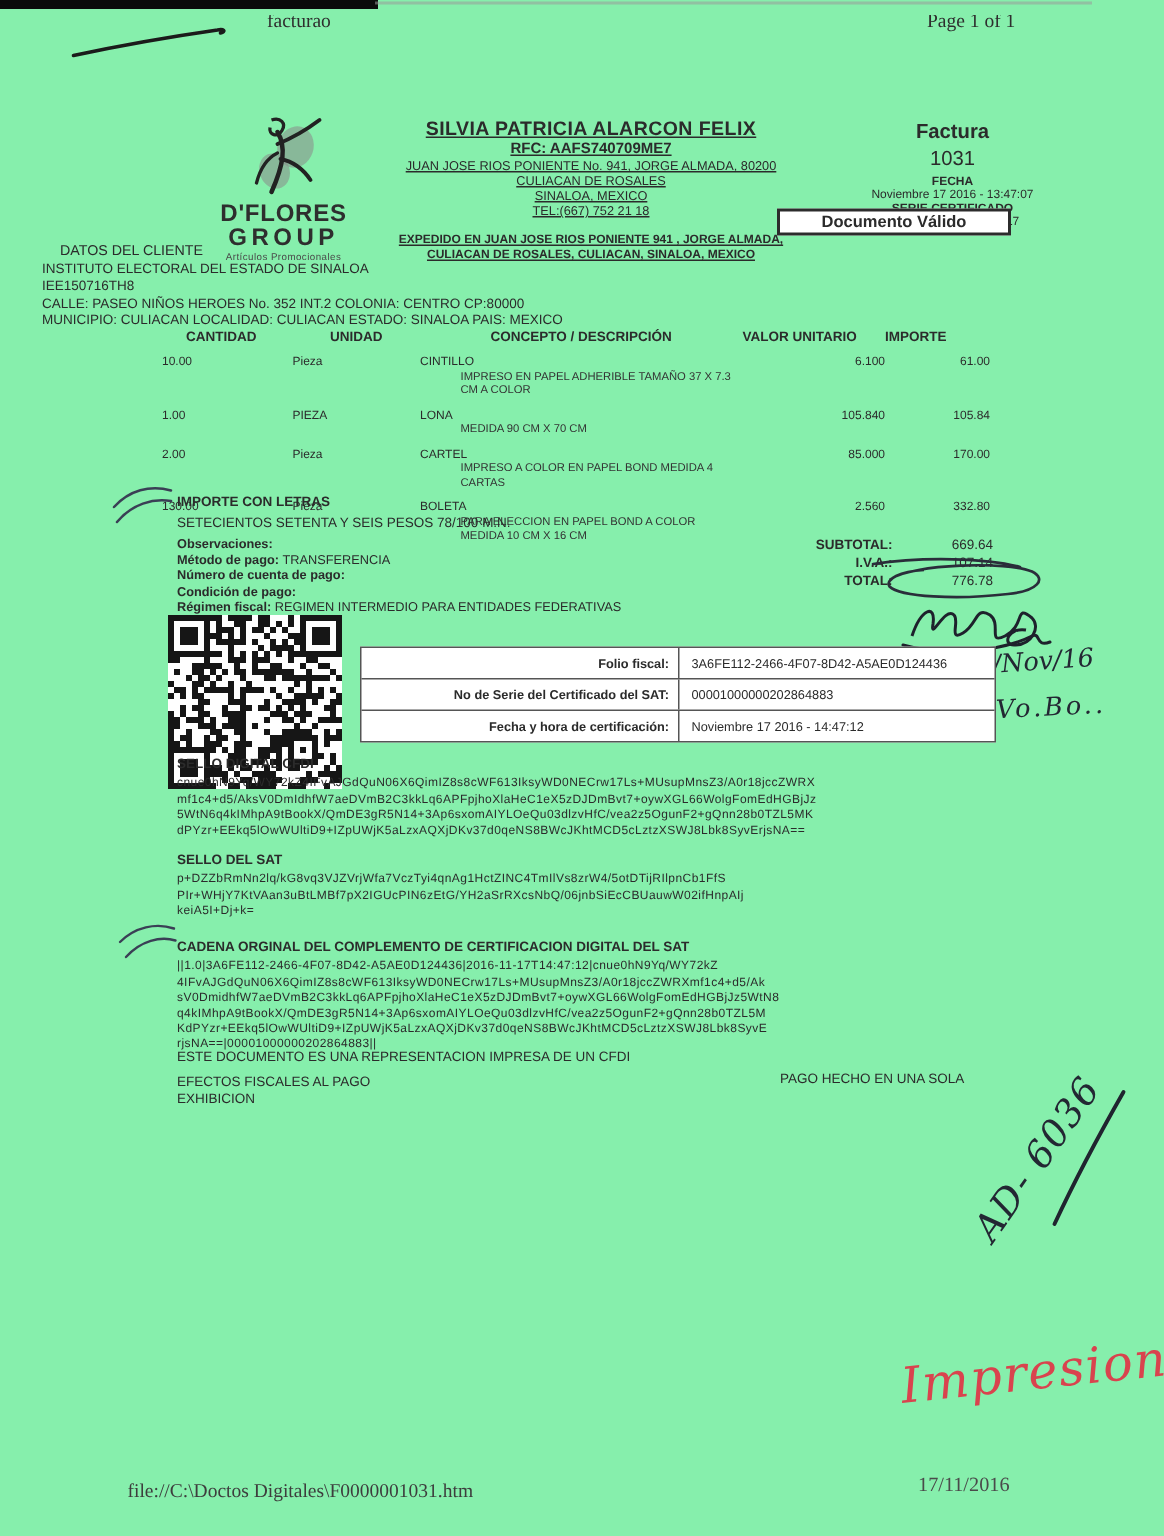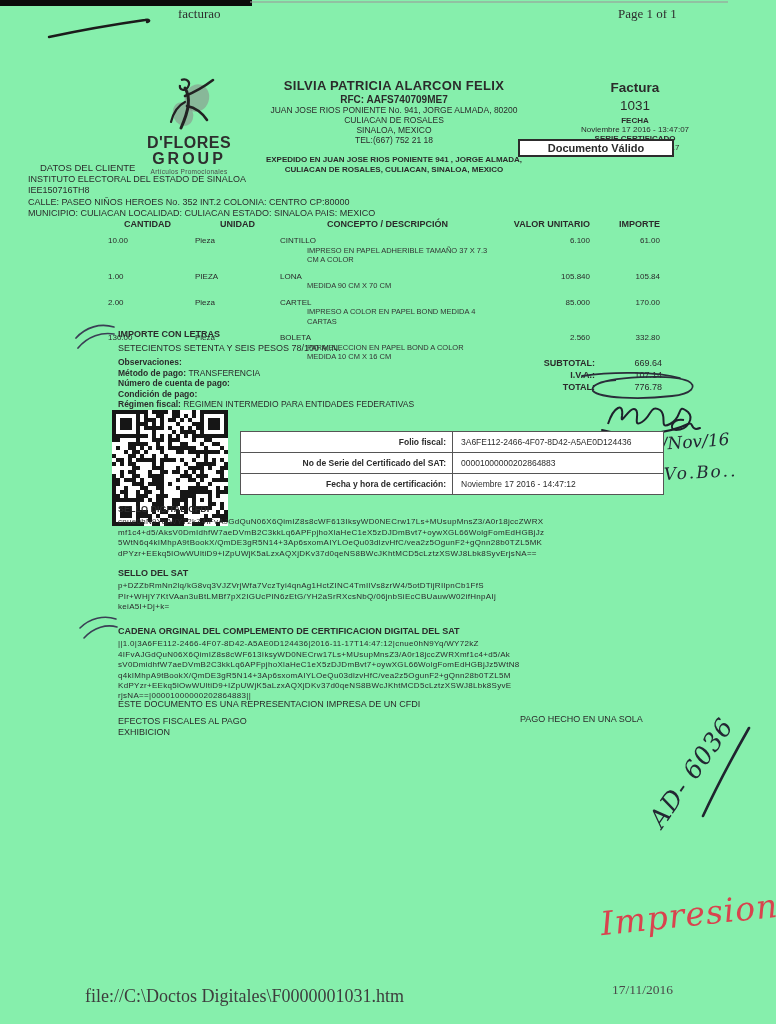--- a/index.html
+++ b/index.html
@@ -10,21 +10,21 @@
   .clip-top{overflow:hidden;}
   .clip-top>span{display:block;margin-top:-4px;}
   
   .topbar{left:0;top:0;width:252px;height:6px;background:#0b0b0b;}
   .topline{left:250px;top:1px;width:478px;height:2px;background:#9a9a9a;opacity:.55;}
   
   .logo{left:130px;top:76px;width:118px;text-align:center;color:#2e2e2e;}
   .logo .l1{font-size:16px;font-weight:bold;letter-spacing:.5px;line-height:17px;}
   .logo .l2{font-size:16px;font-weight:bold;letter-spacing:3px;line-height:16px;}
   .logo .tag{font-size:6.5px;color:#4a4a4a;margin-top:1px;letter-spacing:.3px;}
-  .vendor{left:246px;top:78px;width:296px;text-align:center;}
+  .vendor{left:246px;top:78px;width:296px;text-align:center;text-decoration:underline;}
   .vendor .name{font-size:13px;font-weight:bold;letter-spacing:.3px;}
   .vendor .rfc{font-size:10px;font-weight:bold;margin-top:1px;}
   .vendor .adr{font-size:8.5px;line-height:10px;}
   .vendor .exp{font-size:8px;font-weight:bold;line-height:10px;margin-top:10px;}
   .inv{left:540px;top:80px;width:190px;text-align:center;}
   .inv .t{font-size:13.5px;font-weight:bold;}
   .inv .n{font-size:13.5px;margin-top:3px;}
   .inv .lab{font-size:8px;font-weight:bold;margin-top:3px;}
   .inv .val{font-size:8px;}
   .badge{left:518px;top:139px;width:152px;border:2px solid #2c2c2c;text-align:center;
@@ -35,21 +35,21 @@
   
   .items{left:100px;top:219px;width:562px;}
   .items .hrow{display:flex;font-size:9px;font-weight:bold;}
   .items .row{display:flex;font-size:8px;margin-top:7px;line-height:9.5px;}
   .c1{width:95px;padding-left:8px;box-sizing:border-box;}
   .c2{width:85px;}
   .c3{width:215px;}
   .c4{width:95px;text-align:right;}
   .c5{width:72px;text-align:right;padding-right:2px;box-sizing:border-box;}
   .hrow .c1,.hrow .c2,.hrow .c3{text-align:center;padding-left:0;}
-  .hrow .c4,.hrow .c5{text-align:right;}
+  .hrow .c4,.hrow .c5{text-align:left;}
   .desc{font-size:7.5px;color:#333;margin-left:27px;}
   
   .letters{left:118px;top:329px;font-size:9px;}
   .letters .tt{font-weight:bold;}
   .letters .tx{margin-top:4px;}
   .pay{left:118px;top:357px;font-size:8.5px;line-height:10.5px;font-weight:bold;}
   .pay .v{font-weight:normal;}
   .trow{position:absolute;font-size:9px;}
   .tlab{position:absolute;left:480px;width:115px;text-align:right;font-weight:bold;}
   .tval{position:absolute;left:598px;width:64px;text-align:right;}
@@ -69,21 +69,21 @@
   .seal .tt{font-weight:bold;font-size:9px;letter-spacing:0;margin-bottom:3px;}
   
   .note{font-size:9px;line-height:11px;}
   
   .hand{font-family:"DejaVu Serif",serif;font-style:italic;color:#232733;}
   .hw-date{left:640px;top:432px;font-size:17px;transform:rotate(-4deg);}
   .hw-vobo{left:664px;top:462px;font-size:17px;transform:rotate(-3deg);letter-spacing:2px;}
   .hw-code{left:628px;top:758px;font-size:25px;transform:rotate(-55deg);letter-spacing:1px;}
   .hw-red{left:600px;top:893px;font-size:33px;color:#d9434e;transform:rotate(-6deg);letter-spacing:1px;}
   
-  .f-path{left:85px;top:986px;font-size:18px;color:#3d3d3d;}
+  .f-path{left:85px;top:986px;font-size:13px;color:#3d3d3d;}
   .f-date{left:612px;top:982px;font-size:13.5px;color:#4a4a4a;}
   svg{display:block;}
 </style>
 </head>
 <body>
 
 <div class="page">
 
   <div class="abs topbar"></div>
   <div class="abs topline"></div>

